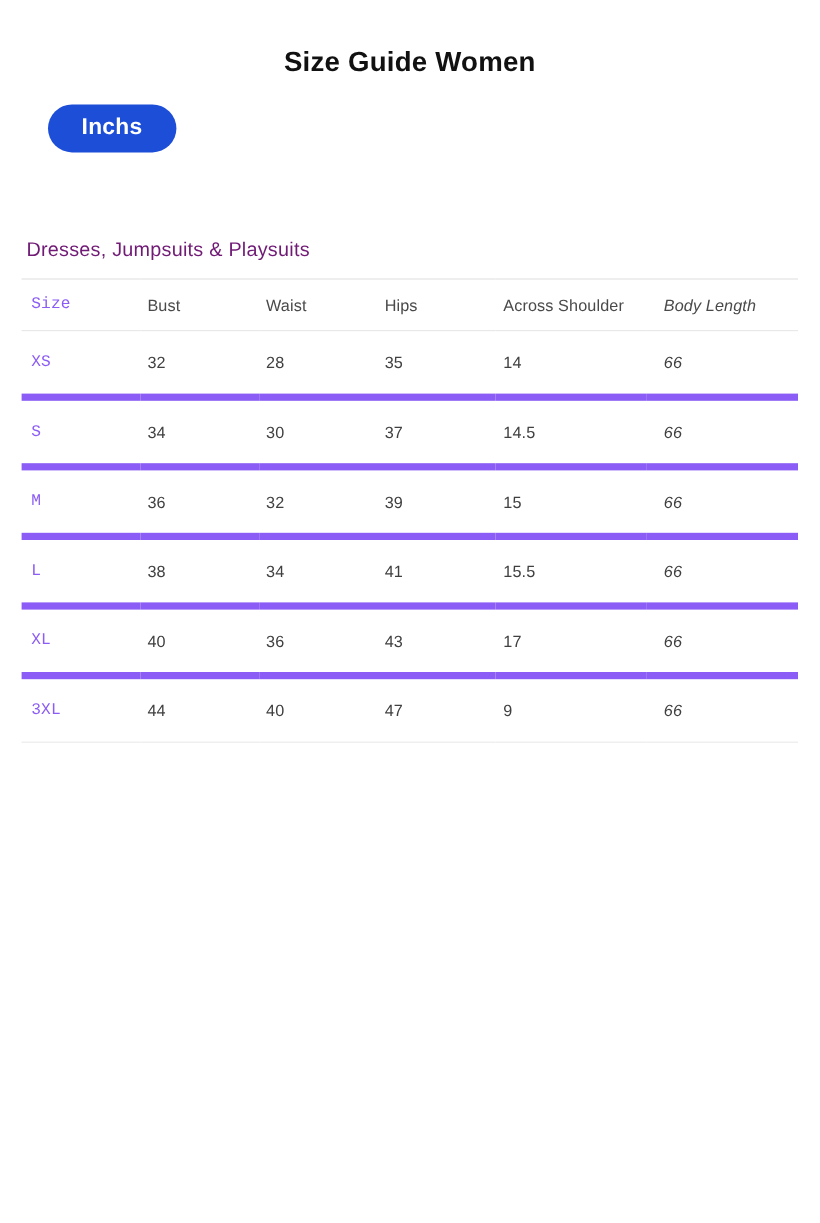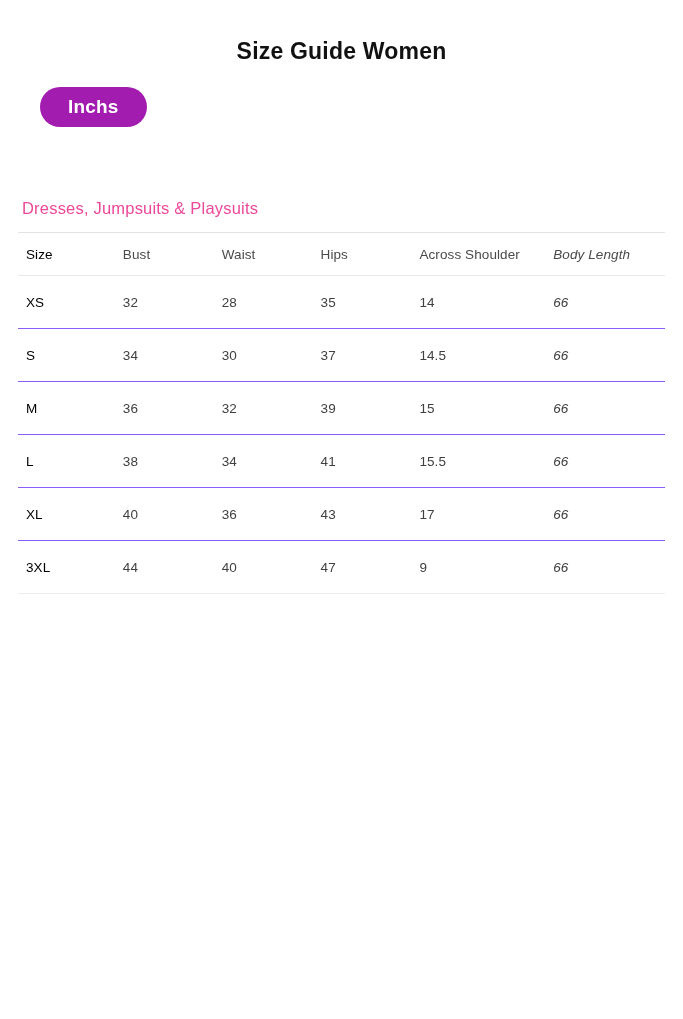--- a/index.html
+++ b/index.html
@@ -28,38 +28,38 @@
     color: #111111;
     letter-spacing: 0.2px;
     margin: 0;
     padding-top: 38px;
   }
   .unit-toggle-row {
     padding: 22px 0 0 40px;
   }
   .unit-pill {
     display: inline-block;
-    background: #a21caf;
+    background: #1d4ed8;
     color: #ffffff;
     font-size: 19px;
     font-weight: bold;
     border-radius: 20px;
     padding: 10px 28px 11px 28px;
     line-height: 1;
     border: none;
     cursor: pointer;
     letter-spacing: 0.2px;
   }
   .section {
     margin-top: 72px;
     padding: 0 18px;
   }
   .section-title {
     font-size: 16.5px;
-    color: #ec4899;
+    color: #701a75;
     font-weight: normal;
     margin: 0 0 14px 4px;
     letter-spacing: 0.2px;
   }
   table.size-table {
     width: 100%;
     border-collapse: collapse;
     table-layout: fixed;
   }
   table.size-table col.c0 { width: 16.5%; }
@@ -77,27 +77,28 @@
     padding: 14px 6px 13px 6px;
     border-top: 1px solid #e3e3e3;
     border-bottom: 1px solid #e8e8e8;
     letter-spacing: 0.1px;
   }
   table.size-table td {
     text-align: left;
     font-size: 13.5px;
     color: #3d3d3d;
     padding: 19px 6px 18px 6px;
-    border-bottom: 1px solid #8b5cf6;
+    border-bottom: 6px solid #8b5cf6;
     letter-spacing: 0.1px;
   }
   table.size-table th.col-size,
   table.size-table td.col-size {
     padding-left: 8px;
-    color: #000000;
+    color: #8b5cf6;
+    font-family: Liberation Mono, monospace;
   }
   table.size-table th.col-last,
   table.size-table td.col-last {
     padding-left: 14px;
     font-style: italic;
   }
   table.size-table tr.row-last td {
     border-bottom: 1px solid #ececec;
   }
   table.size-table td.faded {

